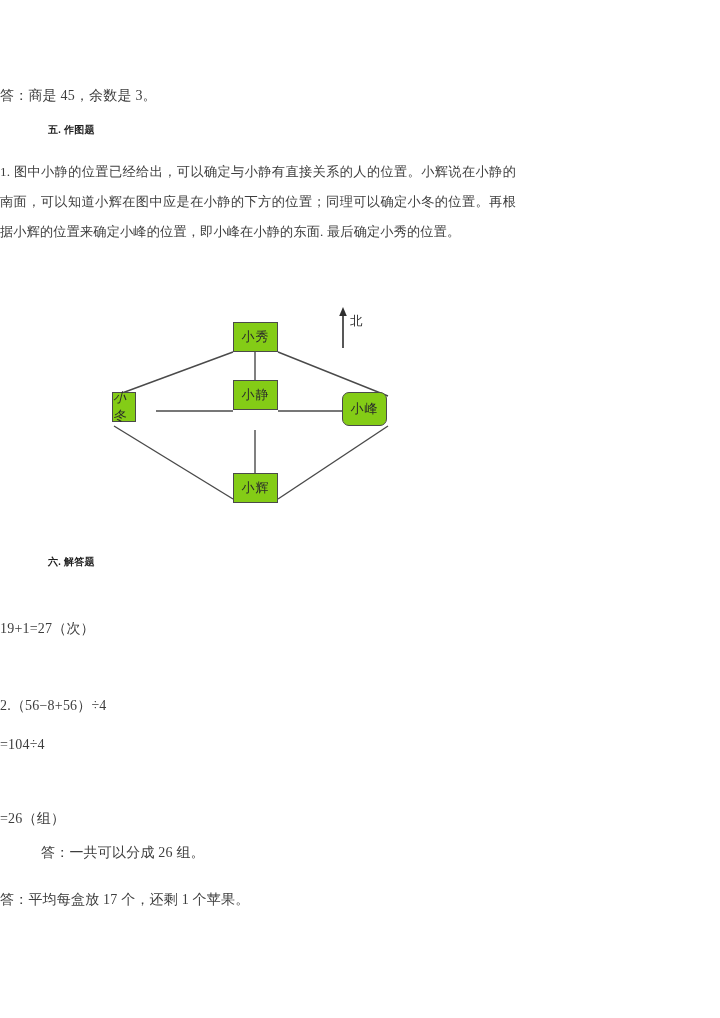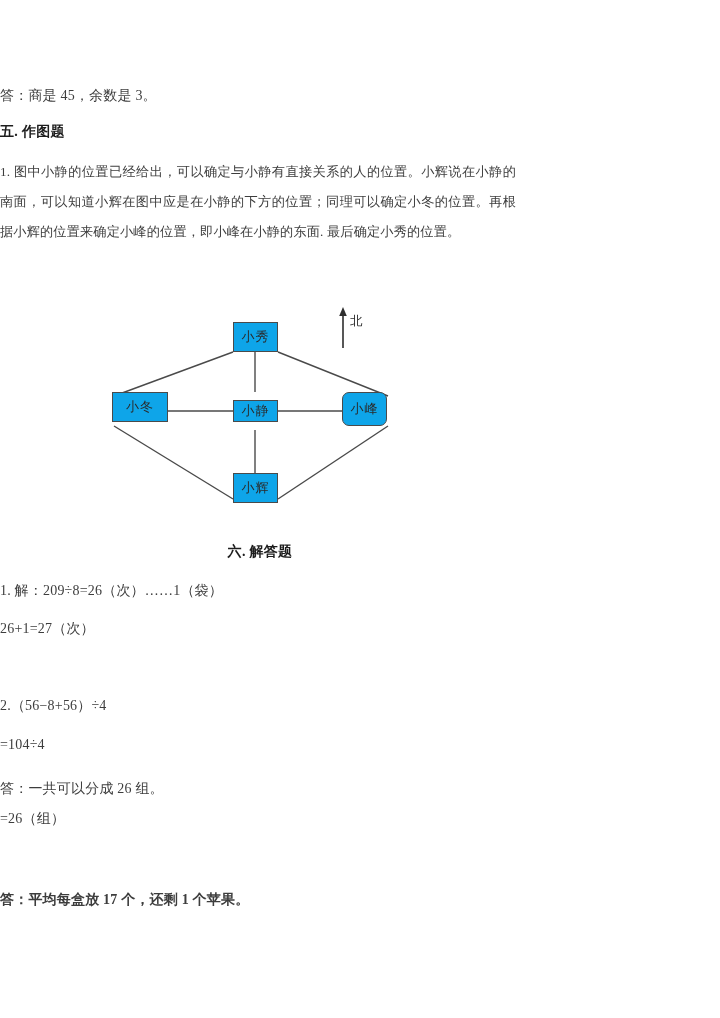--- a/index.html
+++ b/index.html
@@ -31,25 +31,26 @@
 
   .line {
     font-size: 14px;
     line-height: 1.0;
     color: #3d3d3d;
     letter-spacing: 0.2px;
     white-space: nowrap;
   }
 
   .heading {
-    font-size: 14px;
+    font-size: 10px;
     font-weight: bold;
     color: #1d1d1d;
     letter-spacing: 0.3px;
     white-space: nowrap;
+    padding-left: 48px;
   }
 
   .para {
     font-size: 13.2px;
     line-height: 30px;
     color: #3d3d3d;
     text-align: justify;
     width: 516px;
     letter-spacing: 0.15px;
   }
@@ -62,21 +63,21 @@
     position: absolute;
     left: 100px;
     top: 300px;
     width: 320px;
     height: 225px;
   }
   .diagram svg { display: block; }
   .nodebox {
     position: absolute;
     border: 1px solid #4a4a4a;
-    background: #0ea5e9;
+    background: #84cc16;
     box-sizing: border-box;
     display: flex;
     align-items: center;
     justify-content: center;
     font-size: 13px;
     color: #2a2a2a;
     letter-spacing: 1px;
     font-family: "Liberation Serif", "DejaVu Serif", serif;
   }
   .north-label {
@@ -112,50 +113,49 @@
       <line x1="155" y1="130" x2="155" y2="173" stroke="#4a4a4a" stroke-width="1.4"></line>
 
       <line x1="243" y1="14" x2="243" y2="48" stroke="#2e2e2e" stroke-width="1.6"></line>
       <polygon points="243,7 239.2,16 246.8,16" fill="#2e2e2e"></polygon>
     </svg>
 
     <div class="nodebox" style="left:133px; top:22px; width:45px; height:30px;">
       <span>小秀</span>
     </div>
 
-    <div class="nodebox" style="left:12px; top:92px; width:56px; height:30px;">
+    <div class="nodebox" style="left:12px; top:92px; width:24px; height:30px;font-style:italic;">
       <span>小冬</span>
     </div>
 
-    <div class="nodebox" style="left:133px; top:100px; width:45px; height:22px;">
+    <div class="nodebox" style="left:133px; top:80px; width:45px; height:30px;">
       <span>小静</span>
     </div>
 
     <div class="nodebox" style="left:242px; top:92px; width:45px; height:34px;border-radius:7px;">
       <span>小峰</span>
     </div>
 
     <div class="nodebox" style="left:133px; top:173px; width:45px; height:30px;">
       <span>小辉</span>
     </div>
 
     <div class="north-label" style="left:250px; top:13px;">北</div>
   </div>
 
-  <div class="content abs heading" style="top:543px;text-align:center;">六. 解答题</div>
+  <div class="content abs heading" style="top:555px;">六. 解答题</div>
 
-  <div class="content abs line" style="top:584px;">1. 解：209÷8=26（次）……1（袋）</div>
 
-  <div class="content abs line" style="top:622px;">26+1=27（次）</div>
+  <div class="content abs line" style="top:622px;">19+1=27（次）</div>
 
 
   <div class="content abs line" style="top:699px;">2.（56−8+56）÷4</div>
 
   <div class="content abs line" style="top:738px;">=104÷4</div>
 
   <div class="content abs line" style="top:812px;">=26（组）</div>
 
-  <div class="content abs line" style="top:782px;">答：一共可以分成 26 组。</div>
+  <div class="content abs line" style="top:846px;margin-left:41px;">答：一共可以分成 26 组。</div>
 
 
-  <div class="content abs line" style="top:893px;font-weight:bold;">答：平均每盒放 17 个，还剩 1 个苹果。</div>
+  <div class="content abs line" style="top:893px;">答：平均每盒放 17 个，还剩 1 个苹果。</div>
 
 </div>
 
 </body></html>

